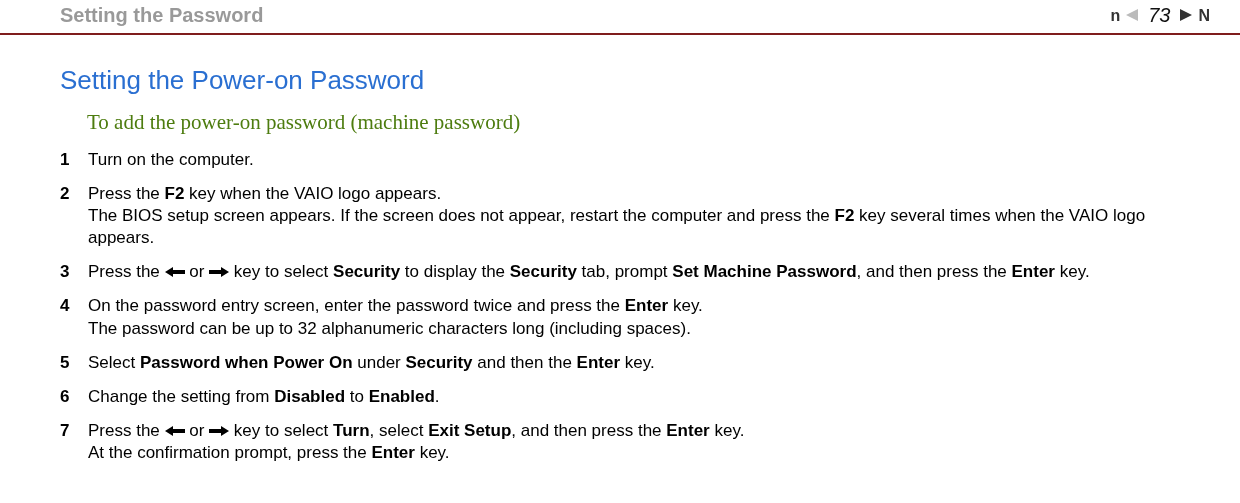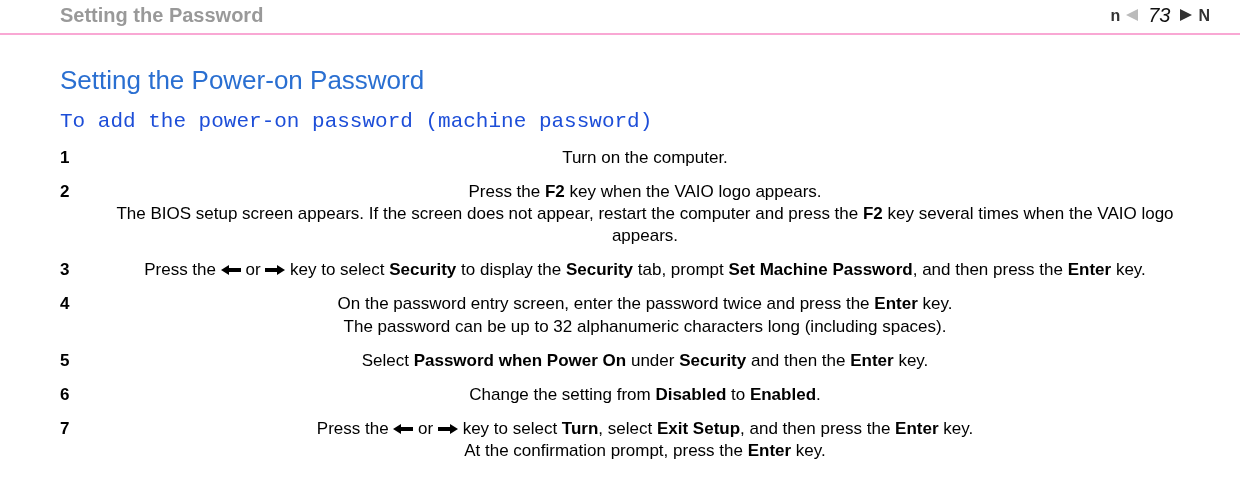--- a/index.html
+++ b/index.html
@@ -1,31 +1,31 @@
 <!DOCTYPE html>
 <html><head>
   <meta charset="utf-8">
   <style>
     * { box-sizing: border-box; margin: 0; padding: 0; }
     body { font-family: Arial, Helvetica, sans-serif; background: #fff; color: #000; width: 1240px; }
-    .header { display: flex; justify-content: space-between; align-items: center; padding: 4px 30px 6px 60px; border-bottom: 2px solid #f9a8d4; }
+    .header { display: flex; justify-content: space-between; align-items: center; padding: 4px 30px 6px 60px; border-bottom: 2px solid #7f1d1d; }
     .header-title { font-size: 20px; font-weight: bold; color: #999; }
     .header-right { display: flex; align-items: center; gap: 6px; }
     .page-number { font-size: 20px; font-weight: normal; font-style: italic; color: #111; }
     .nav-arrow { font-size: 14px; cursor: pointer; }
     .nav-arrow.left { color: #aaa; }
     .nav-arrow.right { color: #333; }
     .nav-letter { font-size: 16px; font-weight: bold; color: #333; }
     .content { padding: 30px 38px 20px 60px; }
     .section-title { font-size: 26px; font-weight: normal; color: #2a6fd1; font-family: Arial, sans-serif; margin-bottom: 14px; }
-    .subtitle { font-size: 21px; font-weight: normal; color: #1d4ed8; font-family: Liberation Mono, monospace; margin-bottom: 14px; }
+    .subtitle { font-size: 21px; font-weight: normal; color: #4d7c0f; font-family: Liberation Serif, serif; margin-bottom: 14px; margin-left: 27px; }
     .steps { list-style: none; }
     .step { display: flex; font-size: 17px; line-height: 1.3; color: #000; margin-bottom: 12px; }
     .step-num { flex: 0 0 28px; font-weight: bold; }
-    .step-body { flex: 1; text-align: center; }
+    .step-body { flex: 1; }
     .b { font-weight: bold; }
     .key-arrow { display: inline-block; font-weight: bold; vertical-align: -1px; }
     .key-arrow svg { display: block; }
   </style>
 </head>
 <body>
 
 <div class="header">
   <span class="header-title">Setting the Password</span>
   <span class="header-right">

